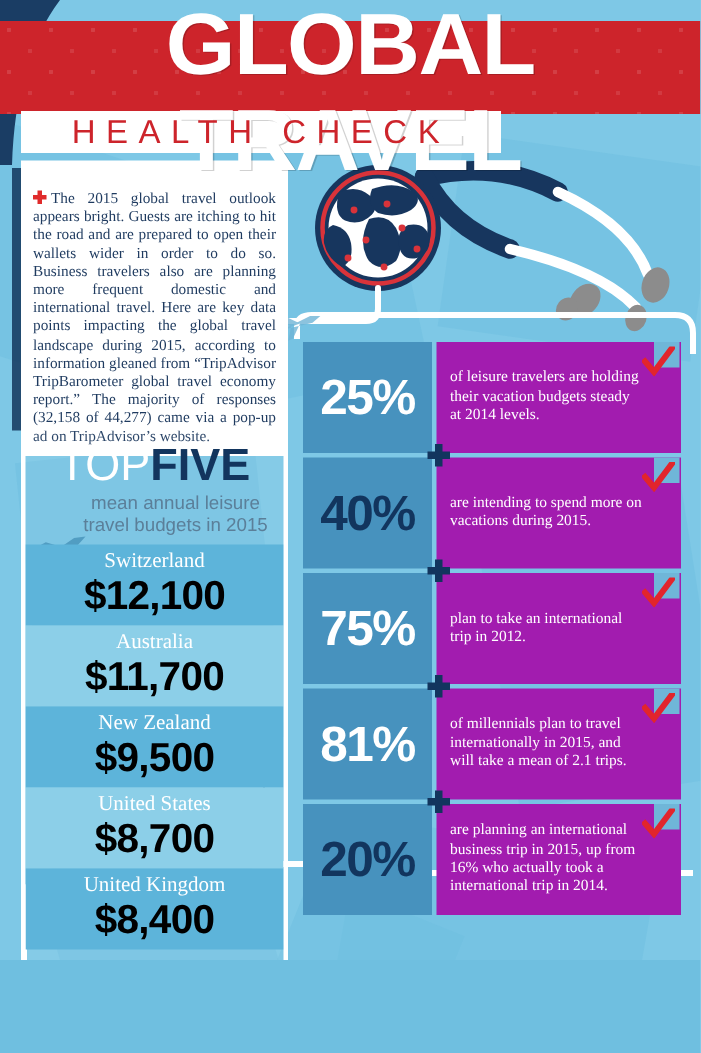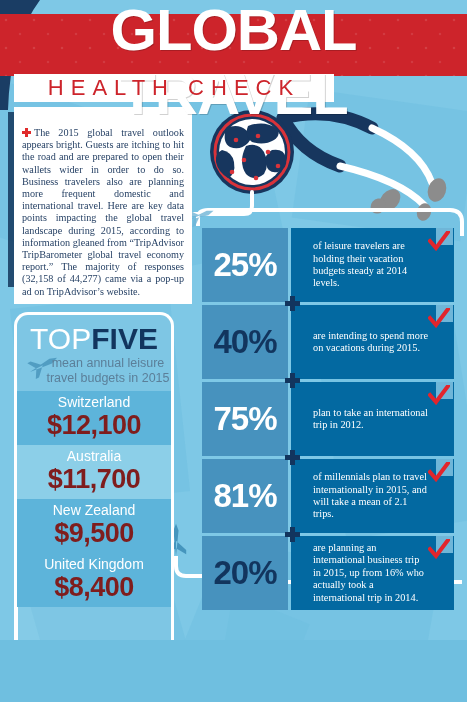--- a/index.html
+++ b/index.html
@@ -73,21 +73,21 @@
   .cross::before,.cross::after{content:"";position:absolute;background:#e02b2b;}
   .cross::before{left:3.2px;top:0;width:2.8px;height:9px;}
   .cross::after{left:0;top:3.2px;width:9px;height:2.8px;}
   .intro-shadow{
     position:absolute;left:8px;top:112px;width:10px;height:175px;
     background:#13365c;opacity:.85;z-index:4;
   }
 
   
   .topfive{
-    position:absolute;left:14px;top:312px;width:160px;height:360px;z-index:5;
+    position:absolute;left:14px;top:284px;width:178px;height:360px;z-index:5;
     border-left:3px solid #ffffff;border-top:3px solid #ffffff;border-right:3px solid #ffffff;
     border-radius:14px 14px 0 0;box-sizing:border-box;overflow:hidden;
     background:rgba(255,255,255,0.06);
   }
   .tf-head{
     text-align:center;padding-top:8px;
     font-family:"Liberation Sans", sans-serif;
   }
   .tf-title{font-size:30px;line-height:32px;letter-spacing:0px;}
   .tf-title .light{color:#ffffff;font-weight:300;}
@@ -98,40 +98,40 @@
     padding-left:28px;
   }
   .tf-rows{margin-top:6px;}
   .tf-row{
     text-align:center;padding:3px 0 5px 0;
   }
   .tf-row.odd{background:#5db4da;}
   .tf-row.even{background:#8ccfe8;}
   .tf-country{
     font-size:14px;line-height:17px;color:#ffffff;
-    font-family:Liberation Sans, sans-serif;
+    font-family:Liberation Serif, serif;
   }
   .tf-amount{
     font-family:"Liberation Sans", sans-serif;font-weight:bold;
-    font-size:27px;line-height:29px;color:#7f1d1d;letter-spacing:-.5px;
+    font-size:27px;line-height:29px;color:#000000;letter-spacing:-.5px;
   }
 
   
   .stats{position:absolute;left:202px;top:228px;width:252px;z-index:5;}
   .stat-row{position:relative;display:flex;height:74px;margin-bottom:3px;}
   .stat-num{
     width:86px;background:#4792be;display:flex;align-items:center;justify-content:center;
     font-family:"Liberation Sans", sans-serif;font-weight:bold;font-size:33px;letter-spacing:-1px;
   }
   .stat-num.white{color:#ffffff;}
   .stat-num.navy{color:#12355e;}
   .stat-txt{
-    flex:1;background:#0369a1;margin-left:3px;
+    flex:1;background:#a21caf;margin-left:3px;
     display:flex;align-items:center;
-    padding:0 26px 0 22px;box-sizing:border-box;
+    padding:0 26px 0 9px;box-sizing:border-box;
     font-family:"Liberation Serif", serif;
     font-size:10.3px;line-height:12.4px;color:#ffffff;
   }
   .plus{
     position:absolute;left:83px;bottom:-9px;width:15px;height:15px;z-index:8;
   }
   .plus::before,.plus::after{content:"";position:absolute;background:#12355e;}
   .plus::before{left:5.4px;top:0;width:4.2px;height:15px;}
   .plus::after{left:0;top:5.4px;width:15px;height:4.2px;}
   .check{
@@ -263,20 +263,24 @@
         <div class="tf-amount">$12,100</div>
       </div>
       <div class="tf-row even">
         <div class="tf-country">Australia</div>
         <div class="tf-amount">$11,700</div>
       </div>
       <div class="tf-row odd">
         <div class="tf-country">New Zealand</div>
         <div class="tf-amount">$9,500</div>
       </div>
+      <div class="tf-row even">
+        <div class="tf-country">United States</div>
+        <div class="tf-amount">$8,700</div>
+      </div>
       <div class="tf-row odd">
         <div class="tf-country">United Kingdom</div>
         <div class="tf-amount">$8,400</div>
       </div>
     </div>
   </div>
 
   <div class="stats">
 
     <div class="stat-row">

